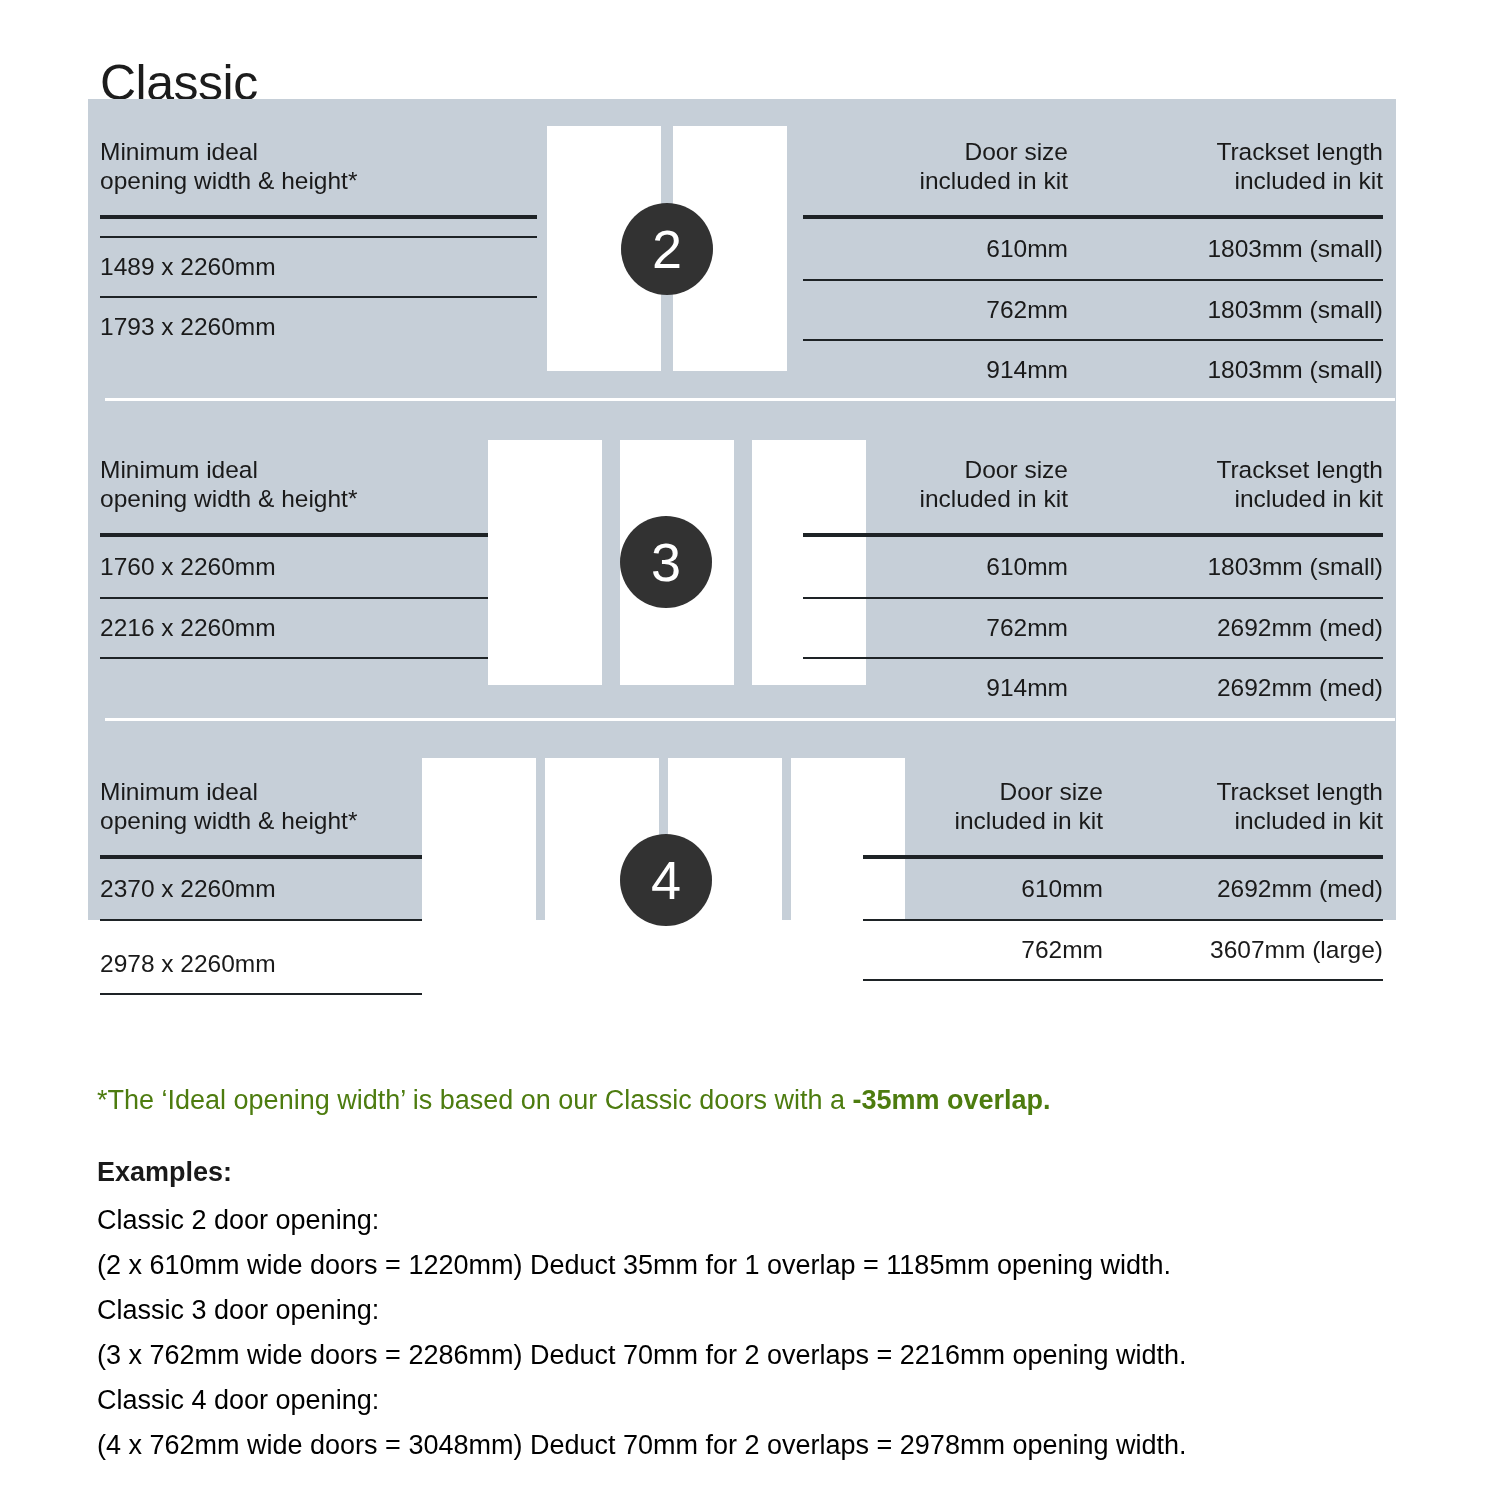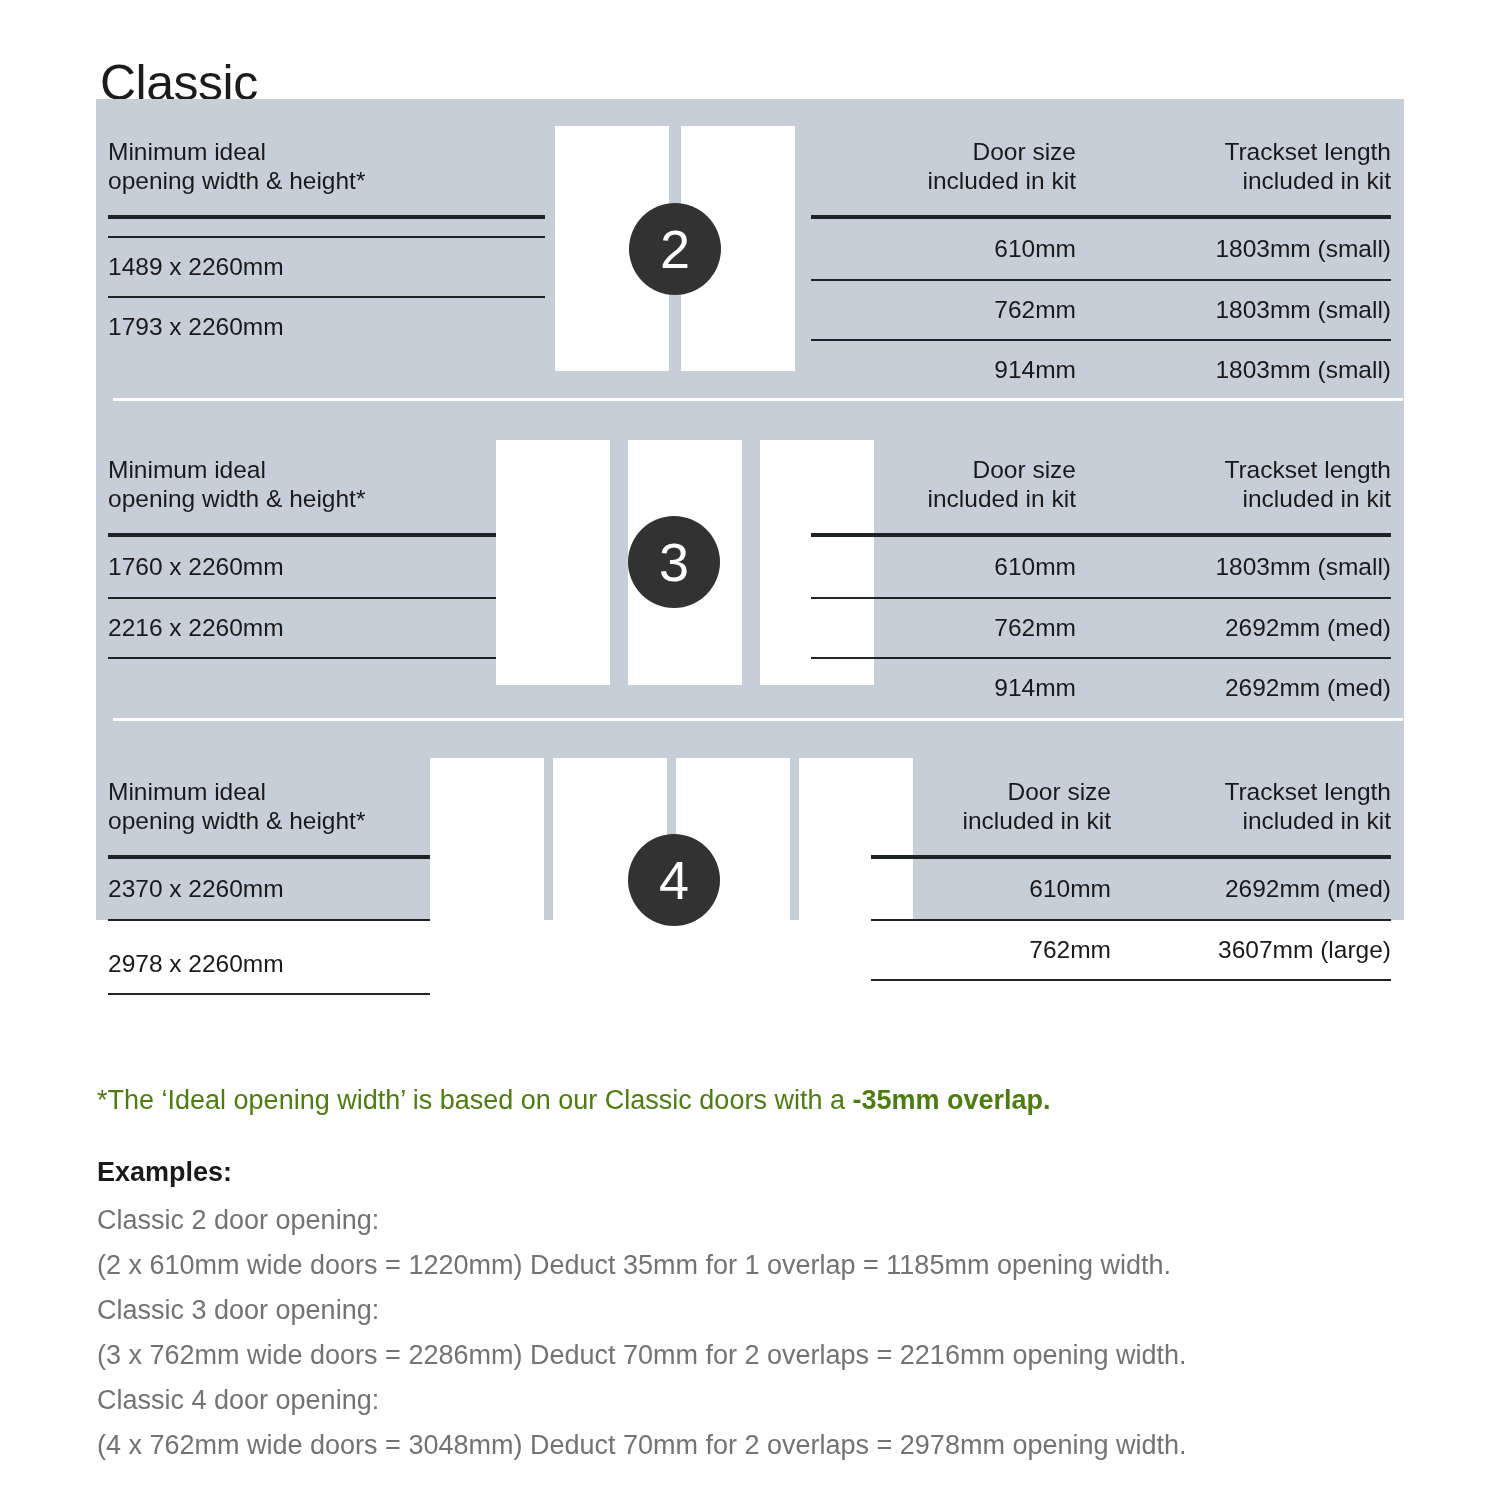--- a/index.html
+++ b/index.html
@@ -22,21 +22,21 @@
     top: 6px;
     font-size: 50px;
     font-weight: 400;
     letter-spacing: -0.5px;
     color: #1c1c1c;
     margin-top: 48px;
   }
 
   .panel {
     position: absolute;
-    left: 96px;
+    left: 88px;
     top: 99px;
     width: 1308px;
     height: 821px;
     background: #c6cfd8;
   }
 
   .section {
     position: absolute;
     left: 0;
     width: 100%;
@@ -139,21 +139,21 @@
     left: 97px;
     top: 1157px;
     font-size: 27px;
     font-weight: 700;
     color: #1a1a1a;
   }
   .ex-line {
     position: absolute;
     left: 97px;
     font-size: 27px;
-    color: #737373;
+    color: #000000;
     white-space: nowrap;
   }
   .ex-0 { top: 1205px; }
   .ex-1 { top: 1250px; }
   .ex-2 { top: 1295px; }
   .ex-3 { top: 1340px; text-align: right; }
   .ex-4 { top: 1385px; }
   .ex-5 { top: 1430px; }
 </style>
 </head>

